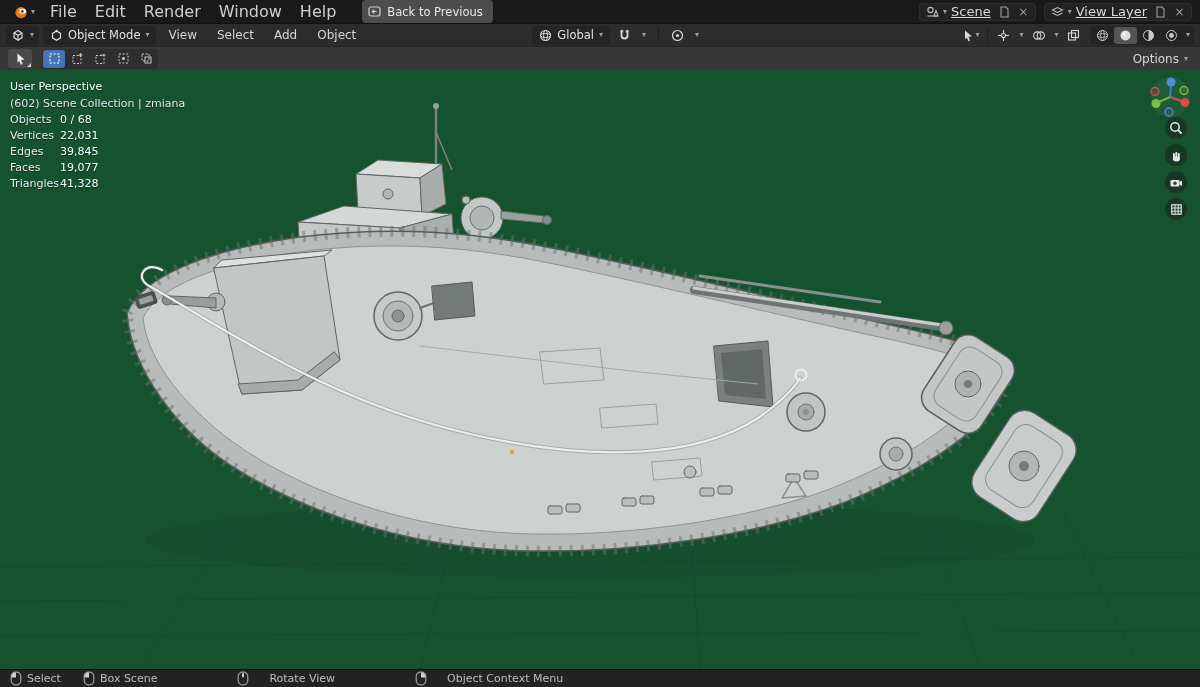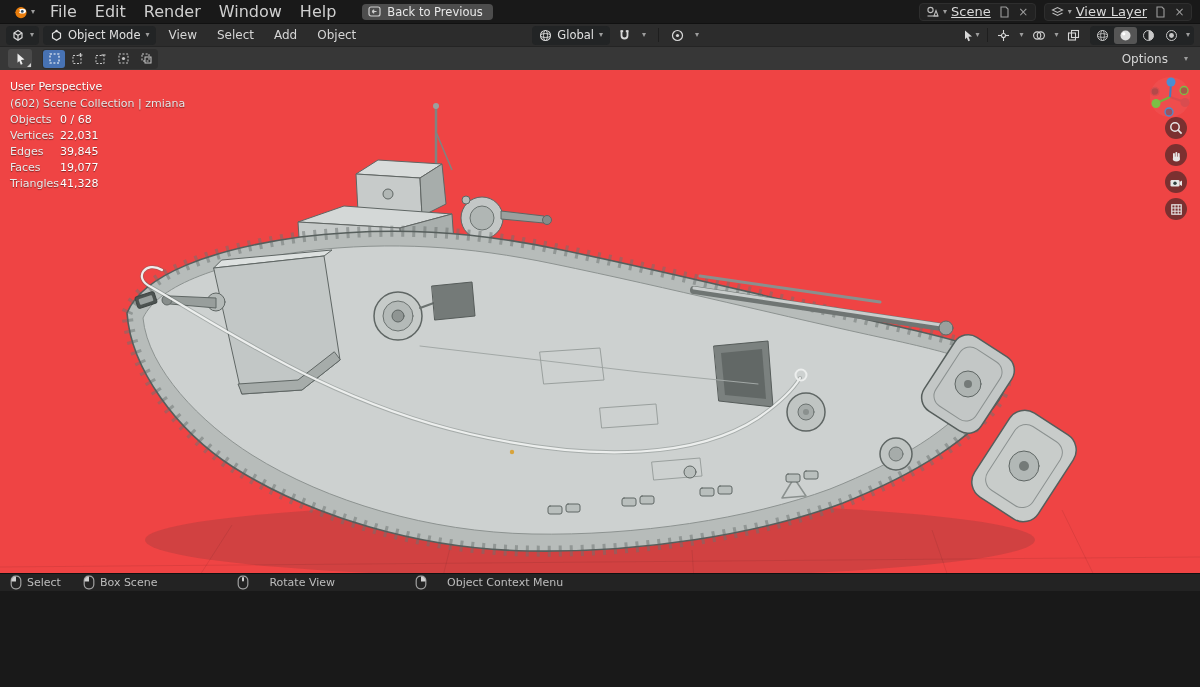--- a/index.html
+++ b/index.html
@@ -11,21 +11,21 @@
     background:#191919;
     cursor:default;
     -webkit-font-smoothing:antialiased;
   }
   svg { display:block; }
 
   
   .topbar { height:23px; background:#191919; display:flex; align-items:center; padding:0 8px; gap:2px; }
   .logo-wrap { display:flex; align-items:center; gap:3px; padding:0 5px; }
   .menu-item { padding:2px 8px; color:#cfcfcf; font-size:16px; border-radius:3px; }
-  .back-btn { margin-left:16px; background:#4d4d4d; border-radius:4px; height:16px;
+  .back-btn { margin-left:16px; background:#4d4d4d; border-radius:4px; height:23px;
               padding:0 10px 0 6px; color:#e9e9e9; display:flex; align-items:center; gap:6px; font-size:11.5px; }
   .topbar-right { margin-left:auto; display:flex; align-items:center; gap:8px; }
   .datablock { display:flex; align-items:center; gap:4px; background:#222222; border:1px solid #2e2e2e;
                border-radius:4px; height:18px; padding:0 4px; }
   .db-main { display:flex; align-items:center; gap:4px; padding:0 2px; }
   .db-label { color:#d9d9d9; font-size:13px;text-decoration:underline; }
   .mini-btn { display:flex; align-items:center; justify-content:center; width:15px; height:15px; color:#9d9d9d; }
   .chev { font-size:8px; color:#9d9d9d; line-height:1; }
   .close-x { font-size:12px; color:#9d9d9d; line-height:1; }
 
@@ -44,25 +44,25 @@
   .shade-btn.active { background:#555555; }
 
   
   .tool-header { height:24px; background:#373737; display:flex; align-items:center; padding:0 8px; gap:4px; border-top:1px solid #242424; }
   .tool-btn { width:24px; height:19px; background:#4a4a4a; border-radius:3px; display:flex; align-items:center; justify-content:center; position:relative; }
   .tool-btn .corner { position:absolute; right:1px; bottom:1px; width:0; height:0;
                       border-left:4px solid transparent; border-bottom:4px solid #cfcfcf; }
   .selmodes { display:flex; align-items:center; gap:1px; margin-left:6px; background:#2e2e2e; border-radius:4px; padding:1px; }
   .selmode { width:22px; height:18px; display:flex; align-items:center; justify-content:center; border-radius:3px; }
   .selmode.active { background:#4772b3; }
-  .tool-right { margin-left:auto; display:flex; align-items:center; gap:16px; padding-right:4px; }
+  .tool-right { margin-left:auto; display:flex; align-items:center; gap:5px; padding-right:4px; }
   .options-lbl { color:#d6d6d6; font-size:12px; }
 
   
-  .viewport { position:relative; height:503px; background:#ef4444; overflow:hidden; }
+  .viewport { position:relative; height:599px; background:#14532d; overflow:hidden; }
   .vp-svg { position:absolute; inset:0; }
   .vp-overlay { position:absolute; left:10px; top:8px; font-size:11px; line-height:17px;
                 color:#ffffff; text-shadow:0 1px 1px rgba(0,0,0,0.45); }
   .vp-overlay .sub { color:#e6e6e6; }
   .stats { }
   .stat-row { display:flex; line-height:16px; }
   .stat-label { width:50px; color:#eaeaea; }
   .stat-value { color:#ffffff; }
   .nav-gizmo { position:absolute; right:8px; top:5px; }
   .vp-btns { position:absolute; right:13px; top:47px; display:flex; flex-direction:column; gap:5px; }

